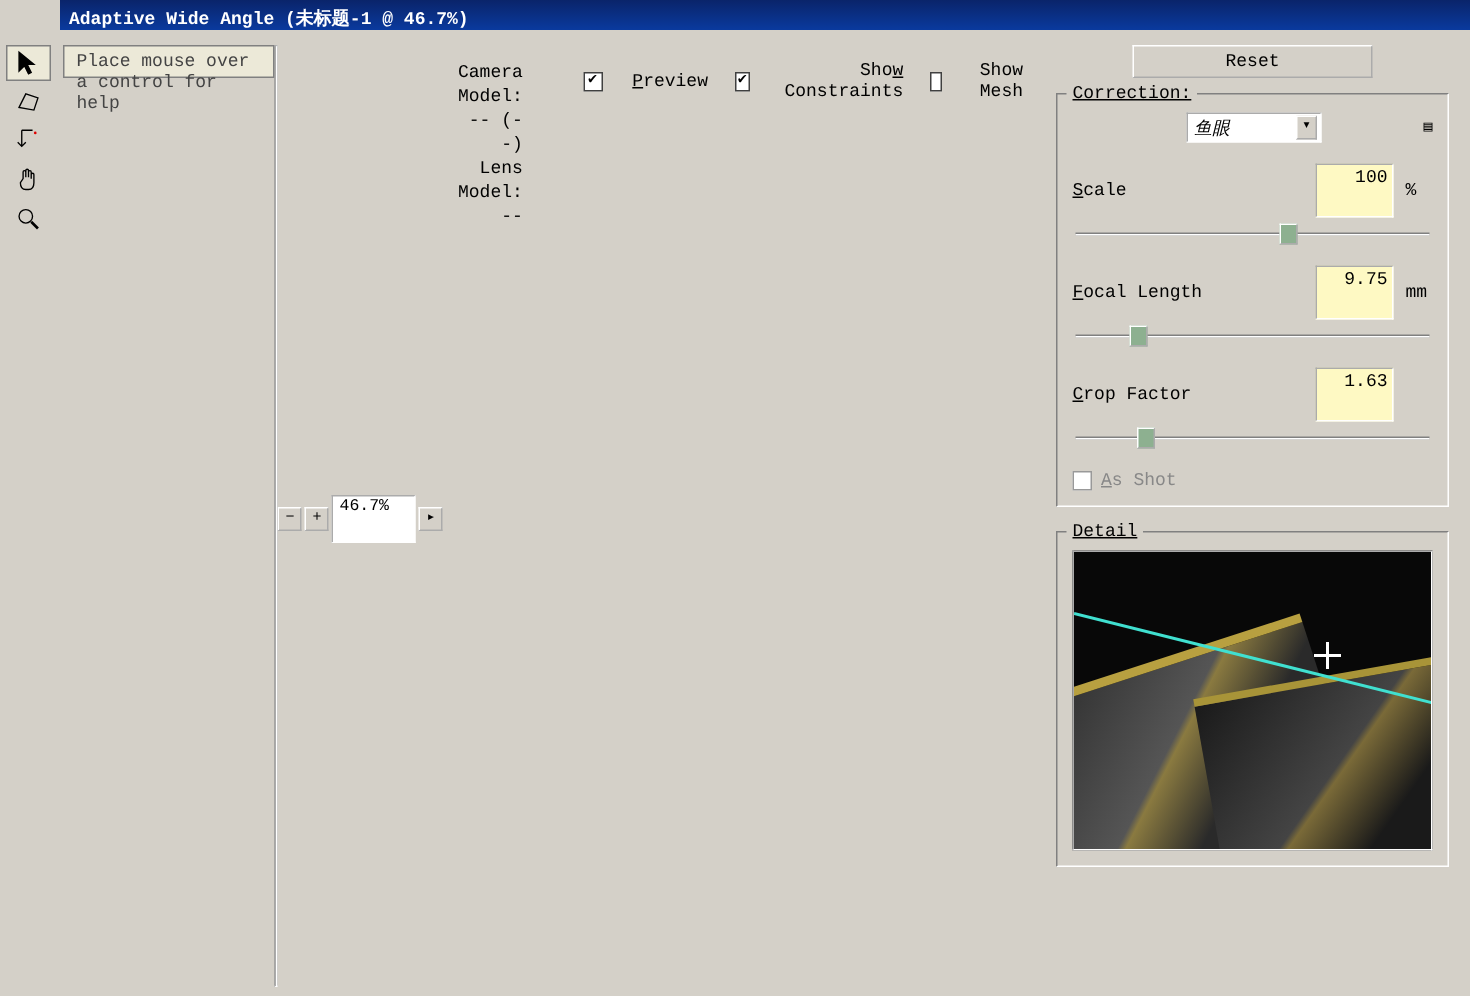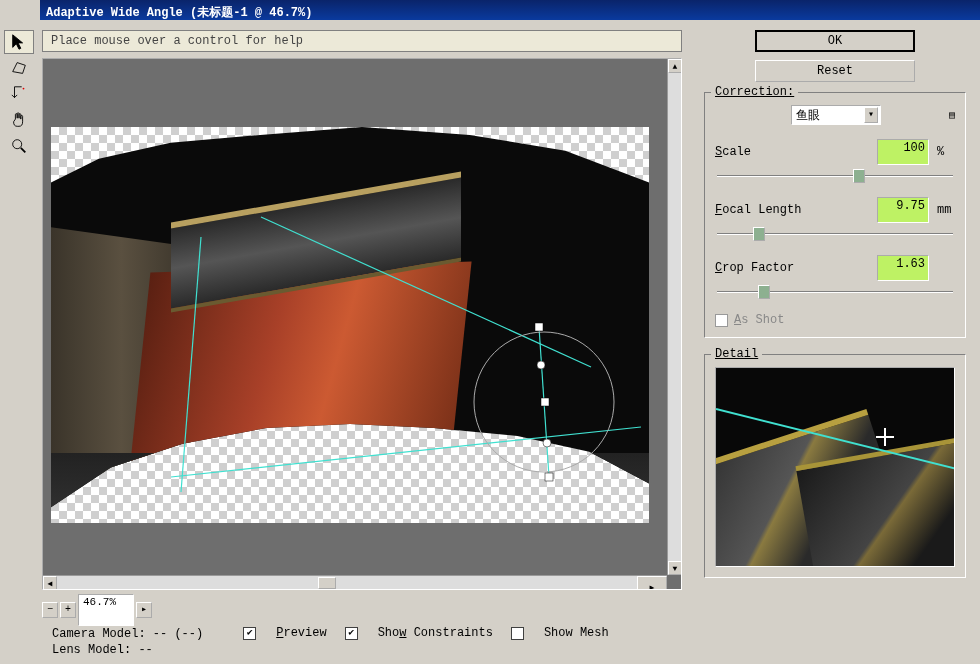--- a/index.html
+++ b/index.html
@@ -41,21 +41,21 @@
   .tool.selected {
     border: 1px solid #808080;
     background: #ece9d8;
   }
   .tool svg { width: 20px; height: 18px; }
   
   .center {
     flex: 1;
     padding: 10px 8px 6px 0;
     display: flex;
-    flex-direction: column;
+    flex-direction: row;
   }
   .help-bar {
     height: 22px;
     border: 1px solid #808080;
     background: #ece9d8;
     padding: 3px 8px;
     margin-bottom: 6px;
     font-family: "Courier New", monospace;
     color: #444;
   }
@@ -124,22 +124,23 @@
   .hscroll .left{left:0;} .hscroll .right{right:0;}
   .hscroll .thumb{position:absolute;left:44%;width:18px;height:12px;top:1px;background:#d4d0c8;border:1px outset #fff;}
   
   .canvas-footer{
     display:flex;align-items:center;gap:2px;margin-top:4px;
   }
   .zoom-btn{width:16px;height:16px;border:1px outset #fff;background:#d4d0c8;font-size:10px;text-align:center;line-height:14px;cursor:pointer;}
   .zoom-field{width:56px;height:32px;border:1px inset #fff;background:#fff;padding:1px 4px;font-size:11px;}
   
   .info-row{
-    display:flex;align-items:flex-start;gap:40px;
+    display:flex;align-items:flex-start;margin-top:10px;gap:40px;
     padding-left:10px;
+    text-align:right;
   }
   .info-col{font-family:"Courier New",monospace;font-size:12px;line-height:16px;}
   .checks{display:flex;gap:18px;align-items:center;}
   .chk{display:flex;align-items:center;gap:20px;}
   .chkbox{width:13px;height:13px;border:1px solid #404040;background:#fff;display:inline-flex;align-items:center;justify-content:center;font-size:10px;line-height:10px;}
   .chkbox.checked::after{content:"✔";color:#000;}
   .chk label u{text-decoration:underline;}
   
   .right{
     width:290px;
@@ -154,28 +155,28 @@
   .groupbox{
     border:1px solid #fff;border-top-color:#808080;border-left-color:#808080;
     padding:12px 10px 10px 10px;margin-top:10px;position:relative;
   }
   .groupbox .legend{
     position:absolute;top:-8px;left:6px;background:#d4d0c8;padding:0 4px;font-size:12px;text-decoration:underline;
   }
   .corr-row{display:flex;align-items:center;gap:6px;margin-bottom:14px;}
   .select{
     display:inline-flex;align-items:center;justify-content:space-between;
-    width:90px;height:20px;border:1px inset #fff;background:#fff;padding:0 2px 0 4px;font-size:12px;
+    width:90px;height:20px;border:1px inset #fff;background:#fff;padding:0 2px 0 4px;font-size:12px;font-style:italic;
   }
   .select .dd{width:14px;height:16px;border:1px outset #fff;background:#d4d0c8;text-align:center;font-size:10px;line-height:14px;}
   .menu-icon{margin-left:auto;font-size:10px;cursor:pointer;}
   .param{margin-bottom:14px;}
   .param-row{display:flex;align-items:center;gap:8px;}
   .param-label{flex:1;font-size:12px;}
-  .num-field{width:52px;height:26px;border:1px inset #fff;background:#bef264;text-align:right;padding:1px 3px;font-size:12px;}
+  .num-field{width:52px;height:36px;border:1px inset #fff;background:#fef9c3;text-align:right;padding:1px 3px;font-size:12px;}
   .unit{width:18px;font-size:12px;}
   .slider{position:relative;height:14px;margin:4px 2px 0 2px;}
   .slider-track{position:absolute;top:6px;left:0;right:0;height:2px;background:#808080;border-bottom:1px solid #fff;}
   .slider-thumb{position:absolute;top:0;width:12px;height:14px;background:#8db090;border:1px outset #fff;transform:translateX(-50%);}
   .asrow{display:flex;align-items:center;gap:6px;color:#888;margin-top:4px;}
   .asrow .chkbox{border-color:#999;}
   
   .detail-inner{
     width:100%;height:200px;border:1px inset #fff;background:#080808;position:relative;overflow:hidden;
   }
@@ -297,21 +298,20 @@
         </div>
         <div class="chk">
           <span class="chkbox"></span>
           <label>Show Mesh</label>
         </div>
       </div>
     </div>
   </div>
 
   <div class="right">
-    <div class="btn primary">OK</div>
     <div class="btn">Reset</div>
 
     <div class="groupbox">
       <div class="corr-row">
         <span class="legend">Correction:</span>
         <span style="width:70px;"></span>
         <div class="select">
           <span>鱼眼</span>
           <span class="dd">▾</span>
         </div>

